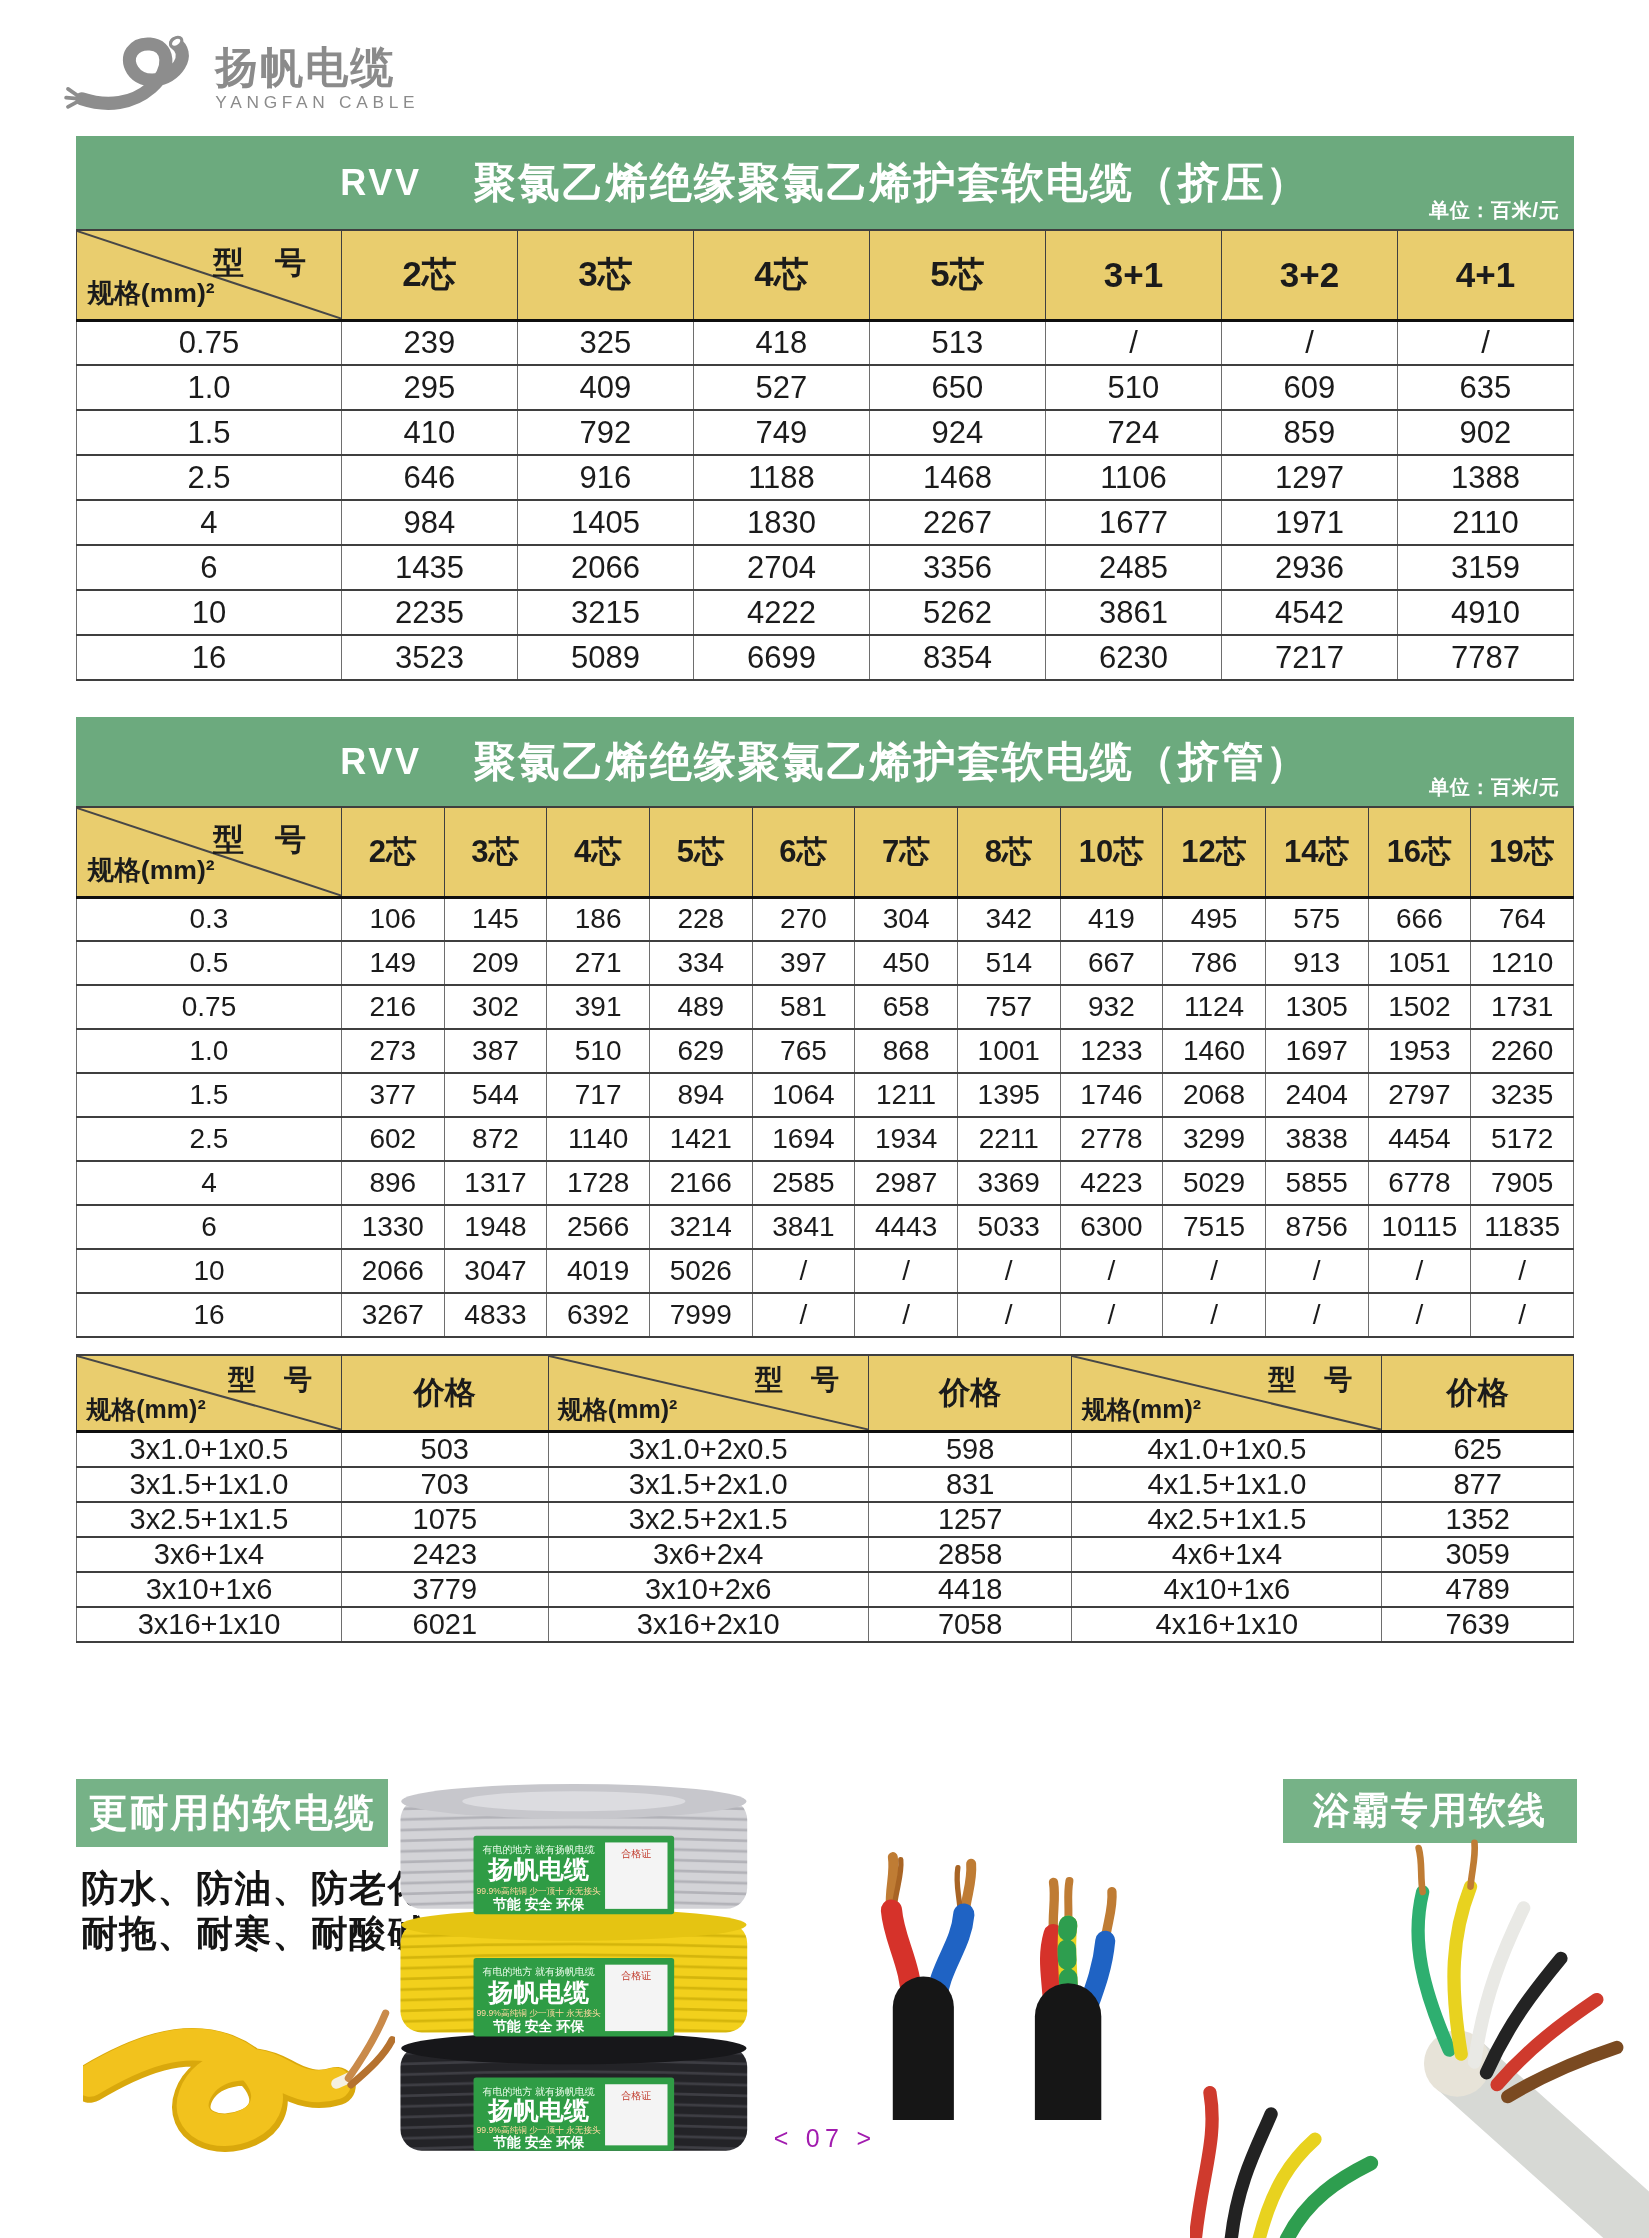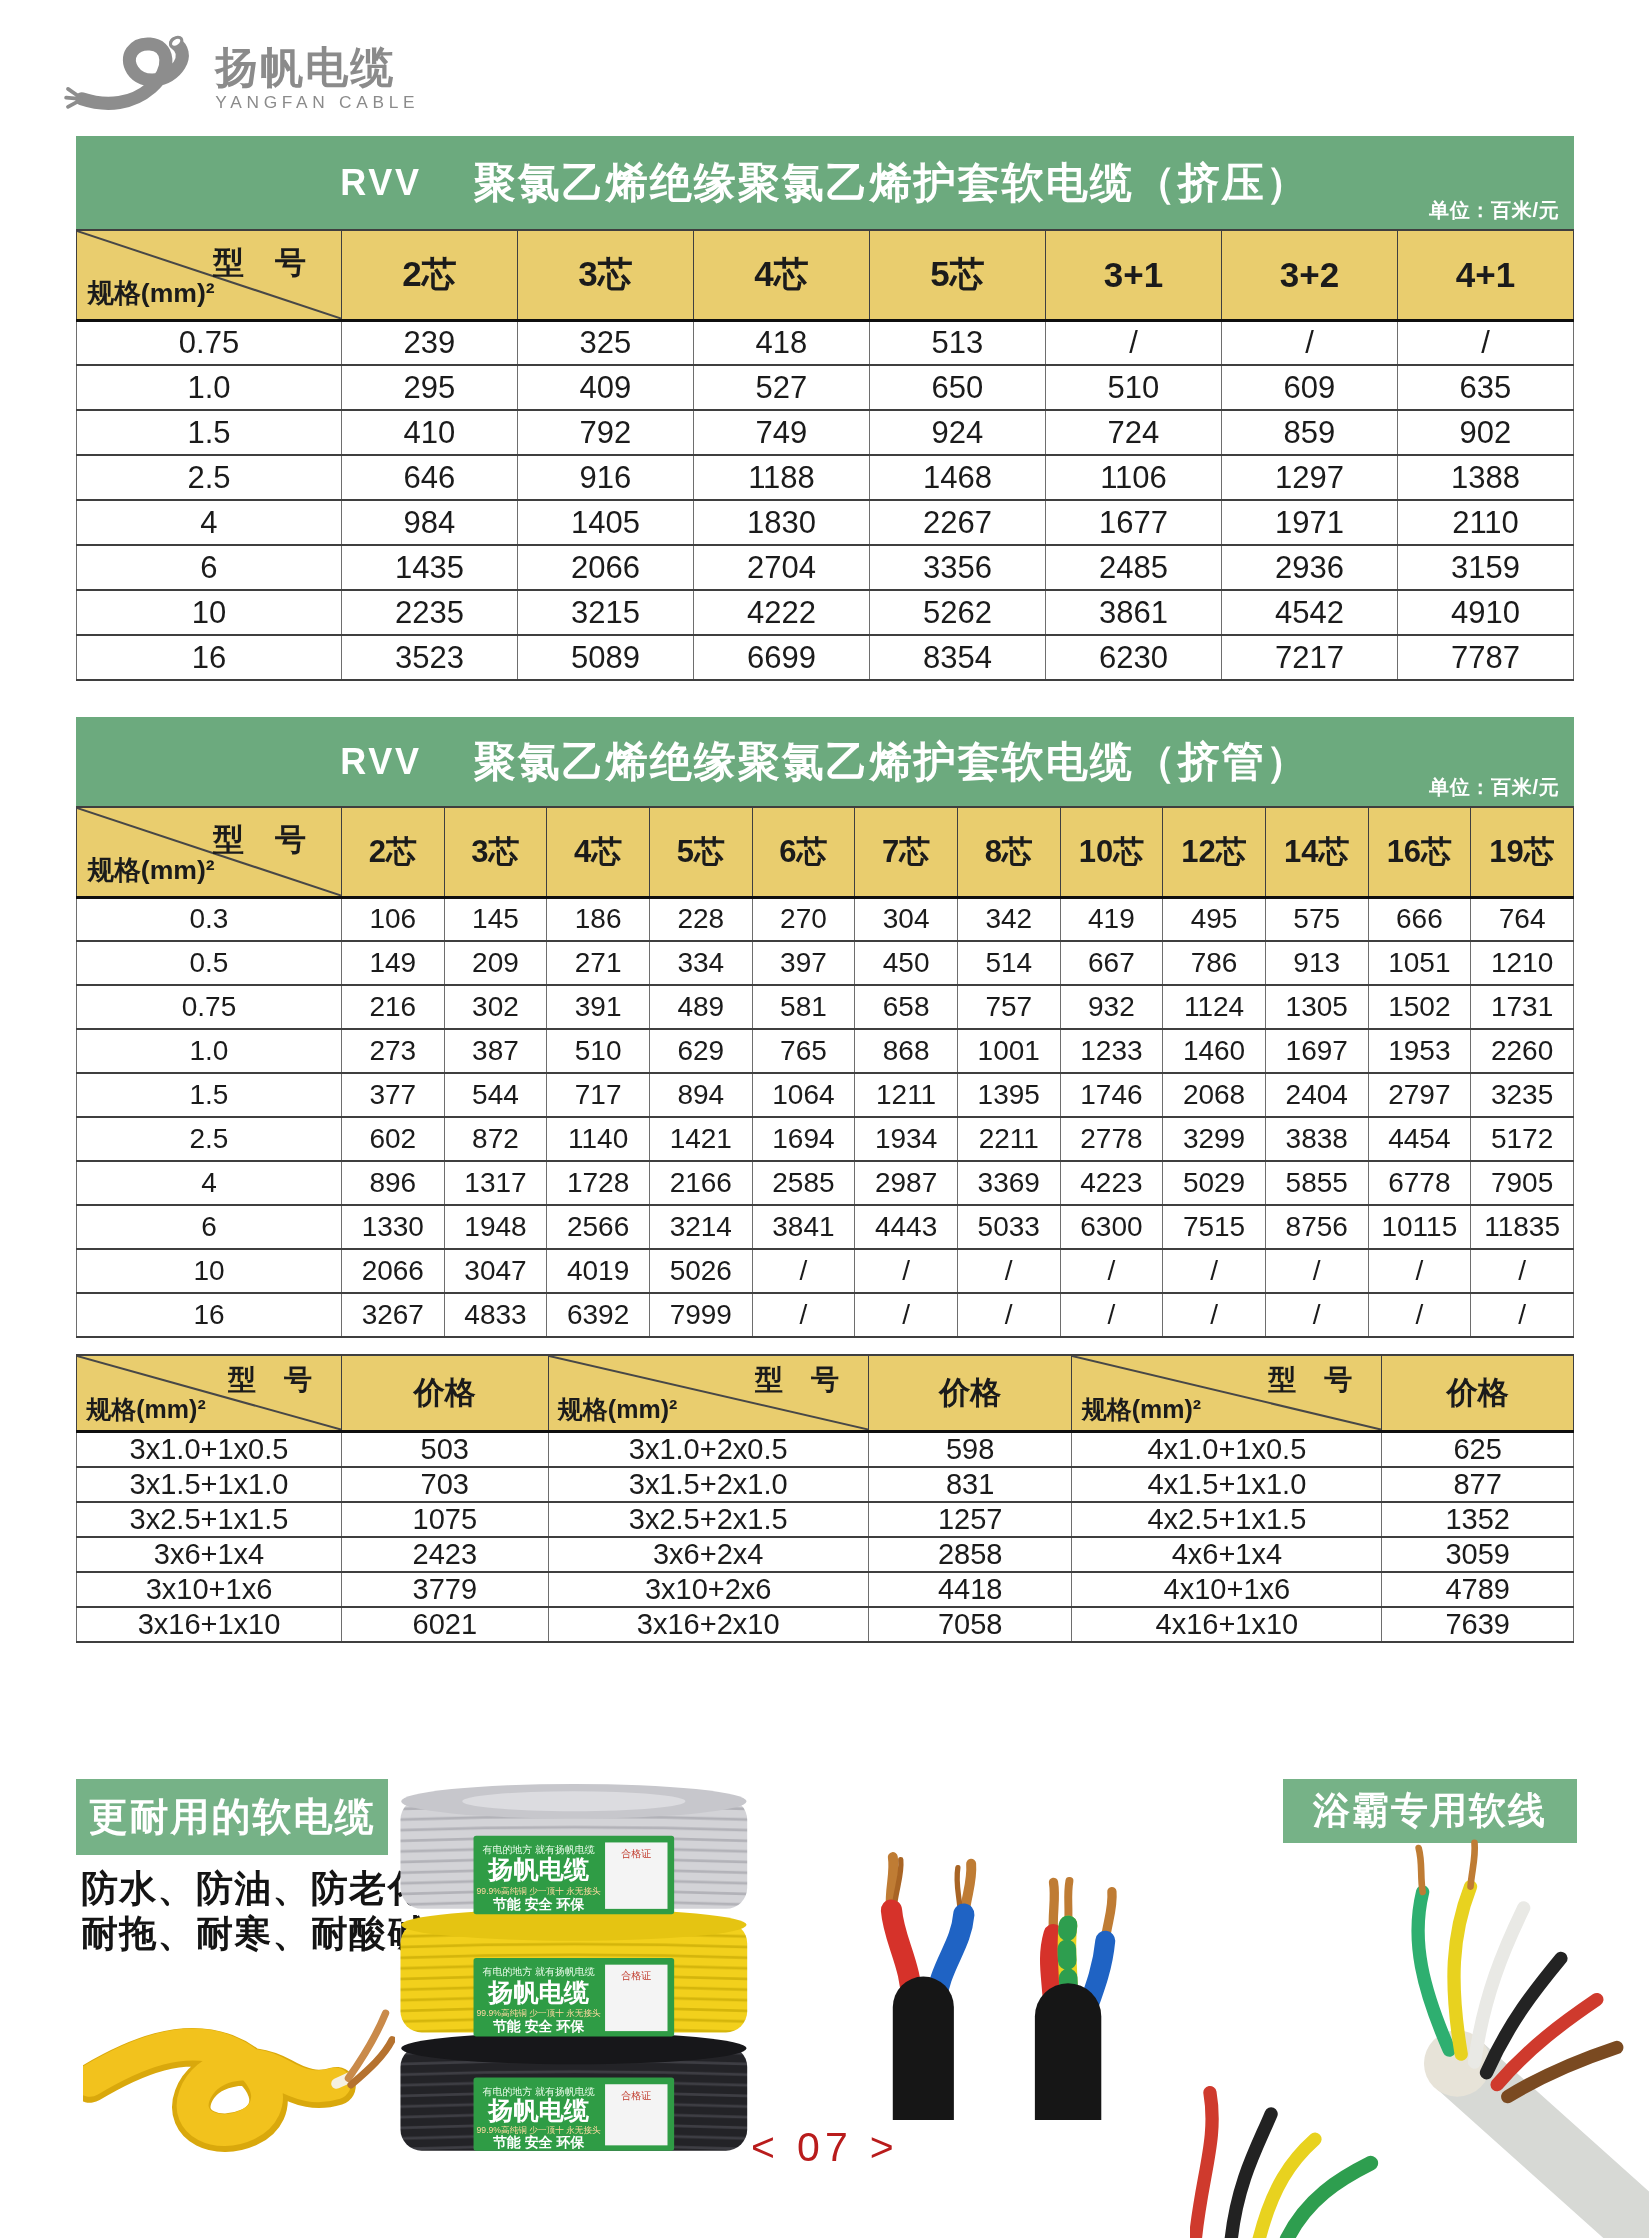--- a/index.html
+++ b/index.html
@@ -39,26 +39,26 @@
   .diagline{position:absolute;left:0;top:0;width:100%;height:100%;display:block;}
   .diagline line{stroke:#474747;stroke-width:2;vector-effect:non-scaling-stroke;}
   .c-top{position:absolute;top:10.6px;right:35px;font-size:31px;font-weight:700;}
   .c-bot{position:absolute;bottom:8px;left:10.6px;font-size:26.6px;font-weight:700;}
   #t3 .c-top{top:5.3px;right:29px;font-size:28px;}
   #t3 .c-bot{bottom:4px;left:9.3px;font-size:25px;}
 
   
   .badge{position:absolute;background:#76b287;color:#fff;display:flex;align-items:center;
          justify-content:center;font-weight:700;letter-spacing:2px;}
-  .badge-left{left:76px;top:1779px;width:312px;height:76px;font-size:39px;}
+  .badge-left{left:76px;top:1779px;width:312px;height:68px;font-size:39px;}
   .badge-right{left:1283px;top:1779px;width:294px;height:64px;font-size:37px;}
   .feat{position:absolute;left:81px;font-size:37px;font-weight:800;color:#141414;letter-spacing:1.3px;}
   .feat1{top:1864px;} .feat2{top:1909px;}
-  .pageno{position:absolute;left:0;right:0;top:2124px;text-align:center;color:#b91c1c;
-          font-size:41px;letter-spacing:5.3px;}
+  .pageno{position:absolute;left:0;right:0;top:2124px;text-align:center;color:#a21caf;
+          font-size:25px;letter-spacing:5.3px;}
 </style>
 </head>
 <body>
 
 <div class="page">
 
   <div class="logo">
     <svg viewBox="0 0 230 145">
       <g fill="none" stroke="#8d8d8d" stroke-width="21" stroke-linecap="round">
         <path d="M30,114 C72,128 112,122 142,96 C177,65 170,28 140,26 C114,24 98,46 112,68 C128,92 170,88 187,60 C196,45 192,32 181,25"></path>

